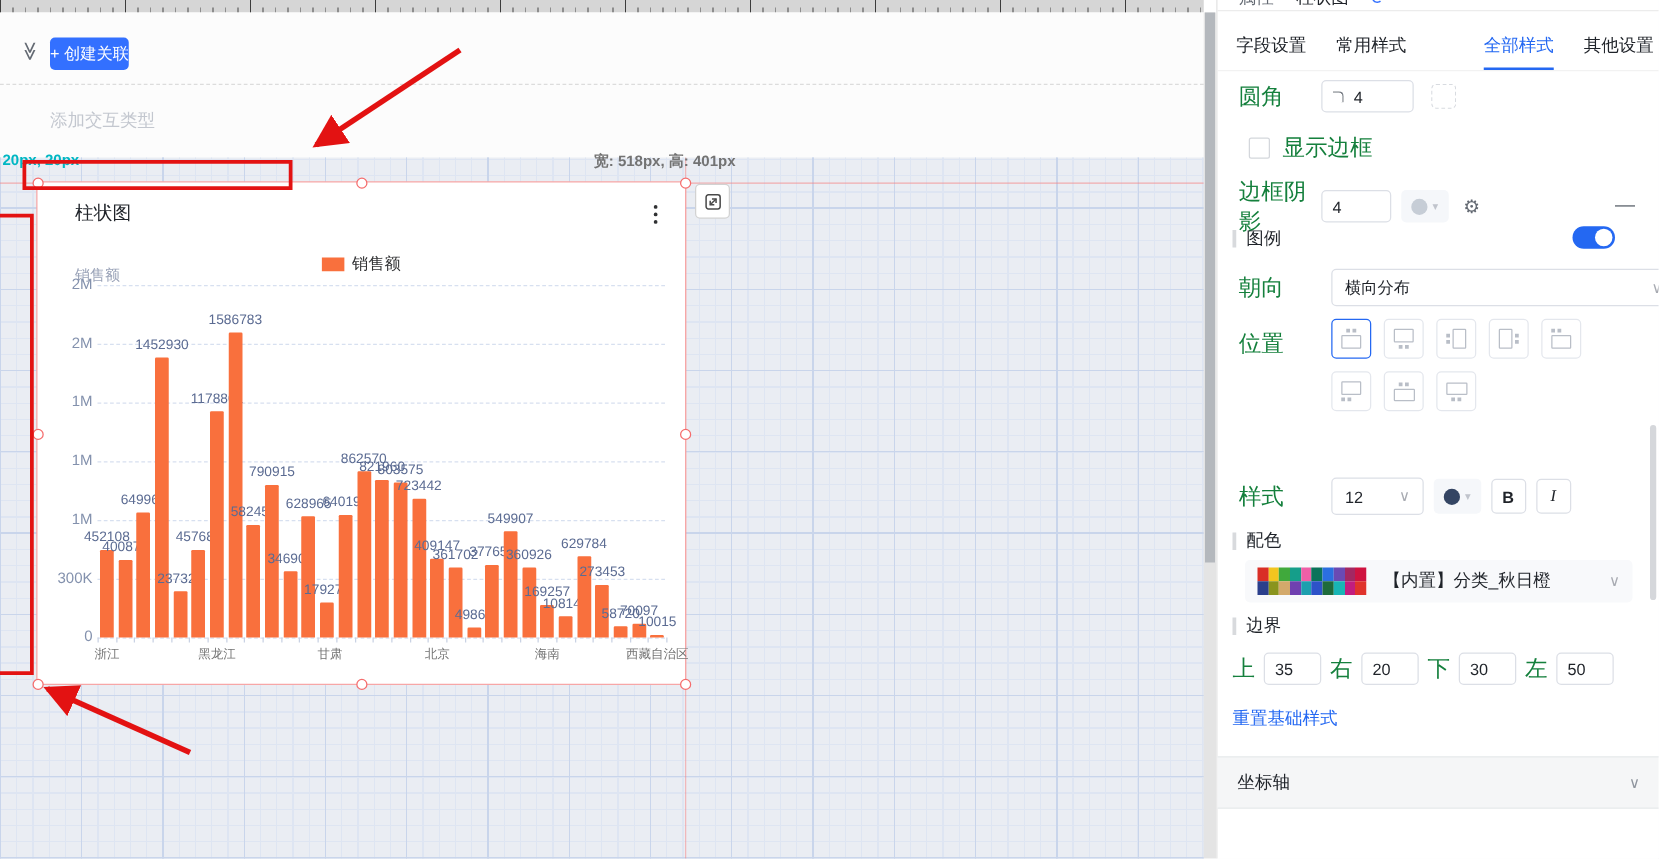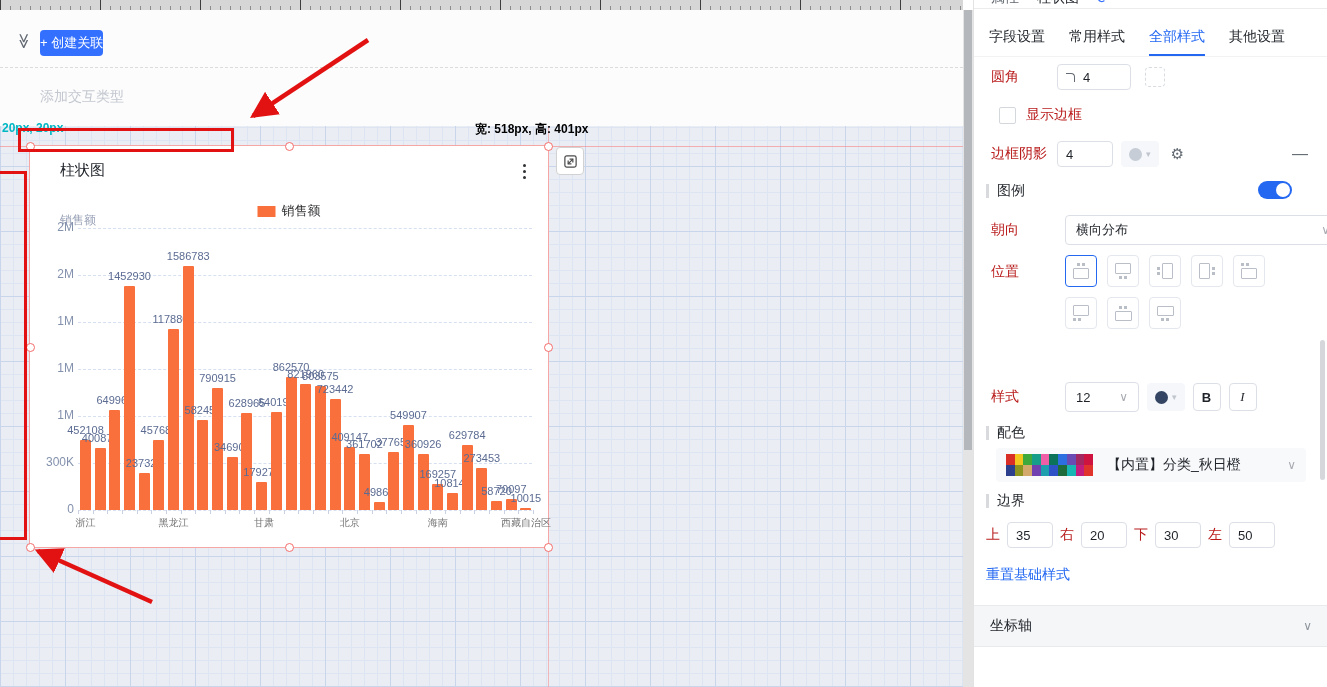--- a/index.html
+++ b/index.html
@@ -23,21 +23,21 @@
   .placeholder{left:40px;top:78px;font-size:14px;color:#c3c7cf;}
 
   
   .canvas{left:0;top:126px;width:963px;height:561px;background:#eaedf3;
     background-image:
       repeating-linear-gradient(0deg,#c9d5eb 0 1px,transparent 1px 65px),
       repeating-linear-gradient(90deg,#c9d5eb 0 1px,transparent 1px 65px),
       repeating-linear-gradient(0deg,#dee5f2 0 1px,transparent 1px 13px),
       repeating-linear-gradient(90deg,#dee5f2 0 1px,transparent 1px 13px);}
   .pos-label{left:2px;top:121px;font-size:12px;font-weight:bold;color:#00b7c3;white-space:nowrap;}
-  .size-label{left:475px;top:121px;font-size:12px;font-weight:bold;color:#000000;white-space:nowrap;}
+  .size-label{left:475px;top:121px;font-size:12px;font-weight:bold;color:#737373;white-space:nowrap;}
   .hguide{left:0;top:146px;width:963px;height:1px;background:rgba(246,130,130,.6);}
   .vguide{left:548px;top:126px;width:1px;height:561px;background:rgba(246,130,130,.5);}
 
   
   .chart-card{left:30px;top:146px;width:518px;height:401px;background:#fff;
     box-shadow:0 0 0 1px #f7a6a6;}
   .handle{width:7px;height:7px;border-radius:50%;background:#fff;border:1px solid #f56c6c;}
   .card-title{left:30px;top:15px;font-size:15px;font-weight:500;color:#1f2329;}
   .kebab{right:22px;top:18px;display:flex;flex-direction:column;gap:3px;cursor:pointer;}
   .kebab i{width:3px;height:3px;border-radius:50%;background:#303133;}
@@ -66,22 +66,22 @@
   
   .rpanel{left:973px;top:0;width:354px;height:687px;background:#fff;border-left:1px solid #e3e3e3;}
   .rp-head{position:absolute;left:0;top:-13px;width:354px;height:21px;border-bottom:1px solid #ececec;
     display:flex;align-items:center;gap:18px;padding-left:17px;font-size:14px;}
   .rp-head .t1{color:#646a73;}
   .rp-head .t2{color:#1f2329;}
   .rp-head .sync{color:#3370ff;font-size:14px;}
   .tabs{position:absolute;left:0;top:28px;width:354px;height:28px;display:flex;gap:24px;
     padding-left:15px;border-bottom:1px solid #f2f2f2;}
   .tab{font-size:14px;color:#1f2329;cursor:pointer;padding-bottom:8px;}
-  .tab.active{color:#2468f2;border-bottom:2px solid #2468f2;}
-  .lbl{font-size:14px;color:#b91c1c;}
+  .tab.active{color:#2468f2;border-bottom:2px solid #2468f2;margin-left:38px;}
+  .lbl{font-size:18px;color:#15803d;}
   .inp{border:1px solid #dcdfe6;border-radius:4px;background:#fff;font-size:13px;color:#1f2329;
     font-family:"Liberation Sans",sans-serif;padding:0 8px;box-sizing:border-box;height:26px;}
   .corner-ic{width:8px;height:8px;border-top:1.6px solid #646a73;border-right:1.6px solid #646a73;
     border-top-right-radius:4px;}
   .ghost-ic{width:18px;height:18px;border:1.6px dashed #d8dbe0;border-radius:4px;}
   .chk{width:15px;height:15px;border:1px solid #d4d7dc;border-radius:2px;background:#fff;}
   .swatch{height:26px;border-radius:4px;background:#f5f7fa;display:flex;align-items:center;
     gap:4px;padding:0 8px;cursor:pointer;}
   .swatch .dot{width:13px;height:13px;border-radius:50%;}
   .swatch .car{font-size:9px;color:#c0c4cc;}

